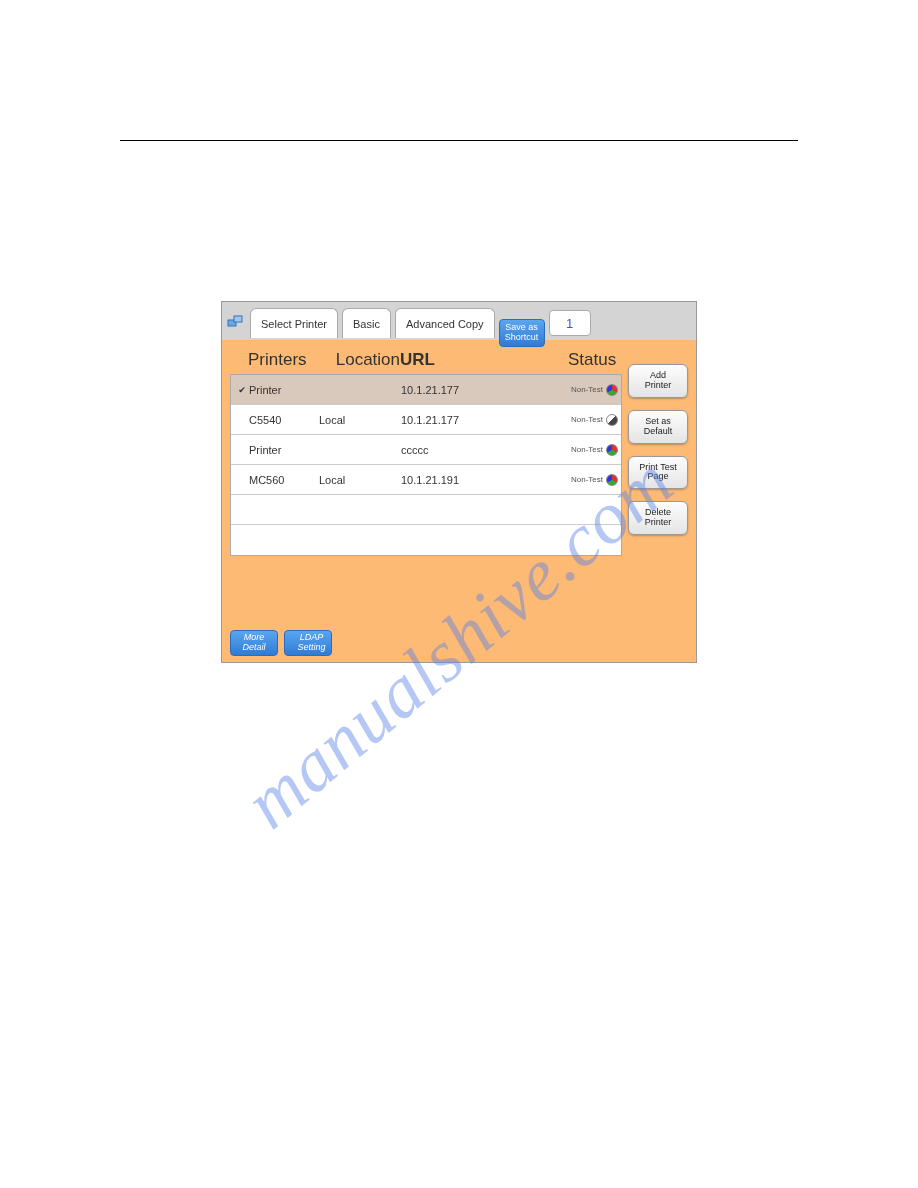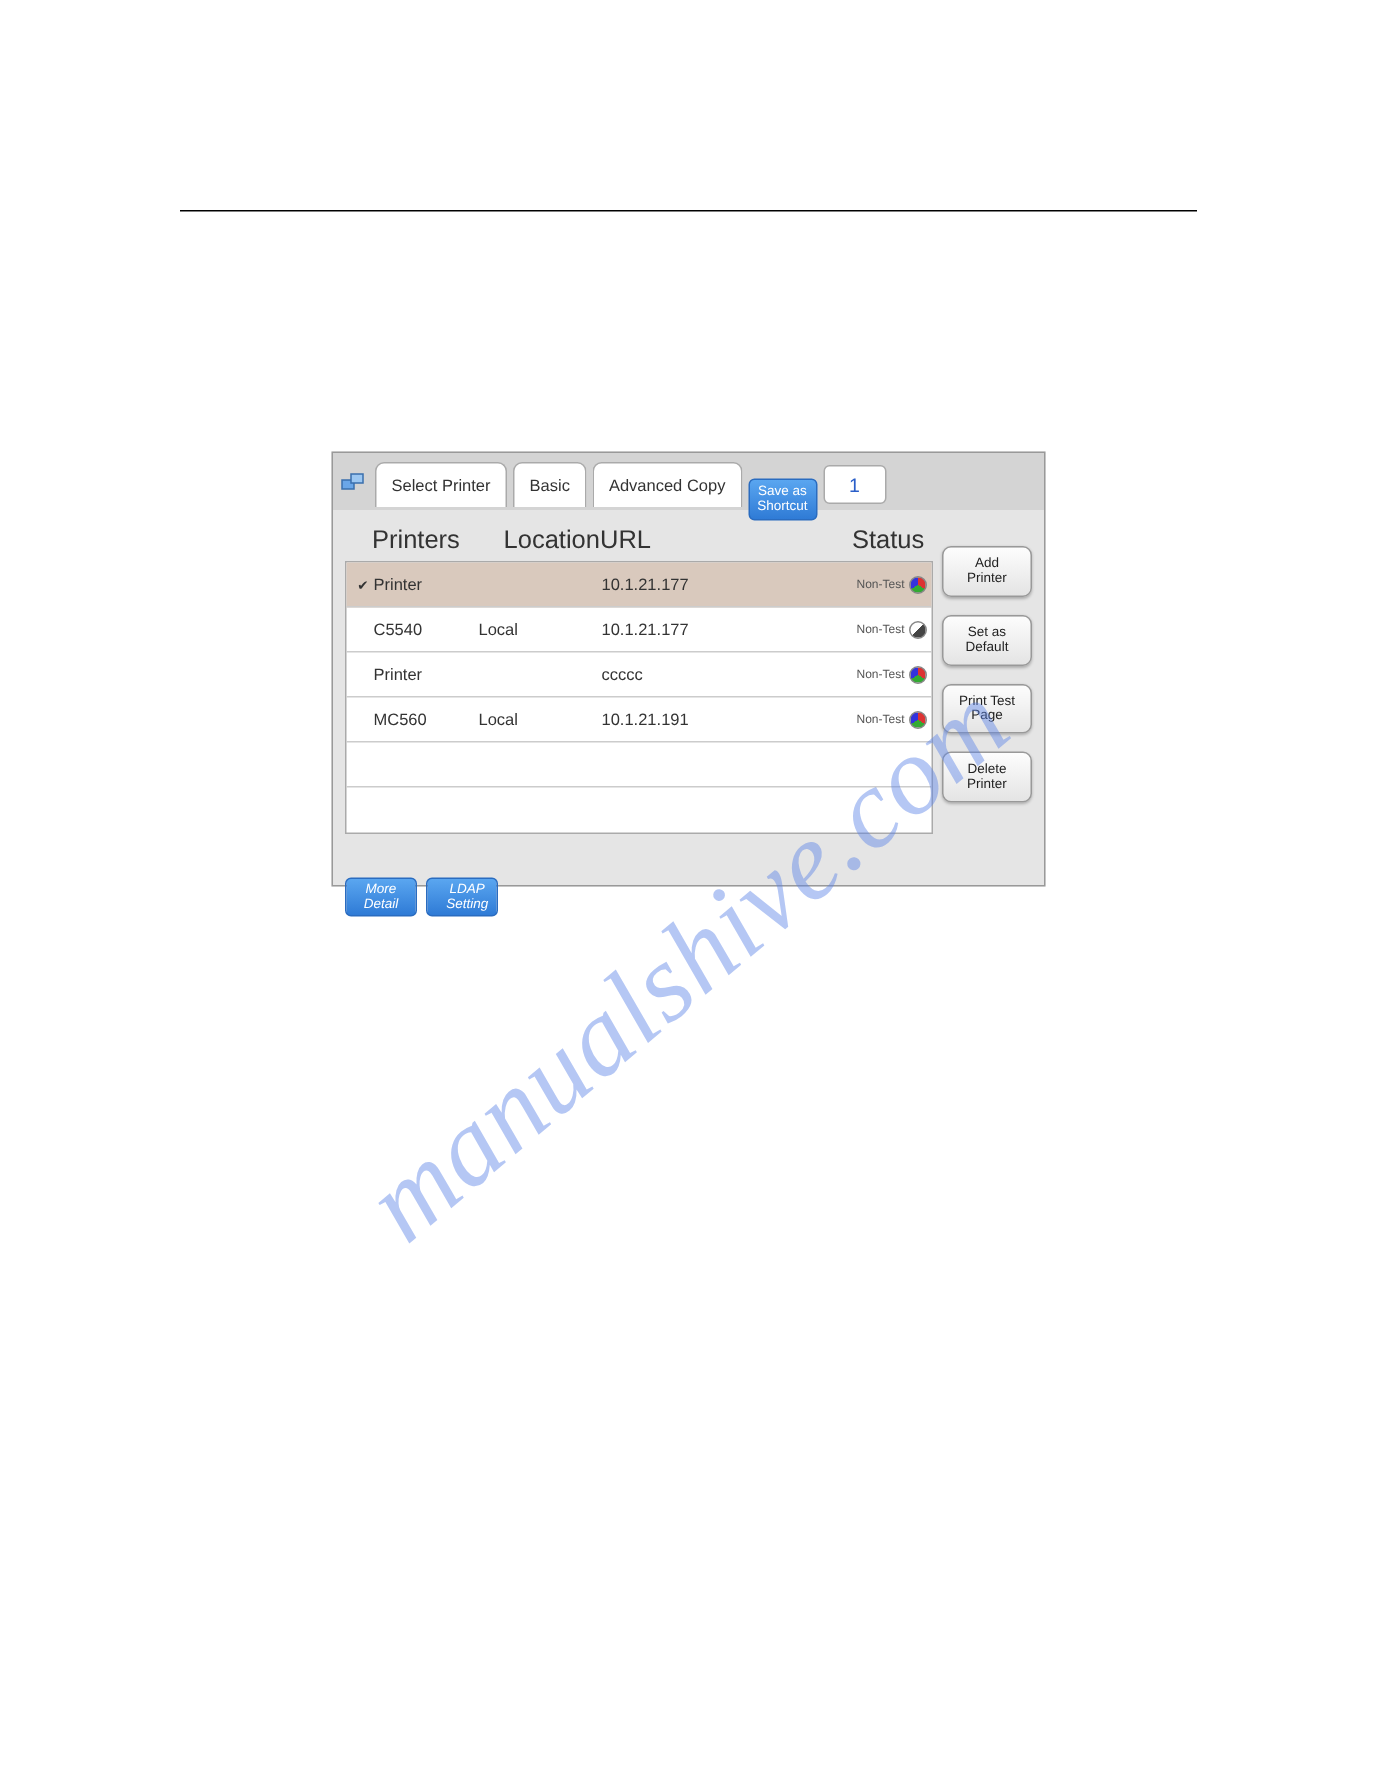--- a/index.html
+++ b/index.html
@@ -16,23 +16,23 @@
     padding: 140px 120px 80px 120px;
     position: relative;
   }
   .rule {
     border-top: 1px solid #000;
     width: 100%;
     margin-bottom: 160px;
   }
   .screenshot {
     width: 476px;
-    height: 290px;
+    height: 362px;
     margin: 0 auto;
-    background: #e5e5e5;
+    background: #fdba74;
     border: 1px solid #999;
     display: flex;
     flex-direction: column;
     font-size: 11px;
     color: #333;
     position: relative;
   }
   .tabbar {
     display: flex;
     align-items: center;
@@ -94,21 +94,21 @@
     flex-direction: column;
   }
   .thead {
     display: flex;
     font-size: 17px;
     color: #333;
     padding: 4px 4px 4px 18px;
   }
   .thead .c1 { width: 70px; }
   .thead .c2 { width: 82px; text-align: right; }
-  .thead .c3 { flex: 1; }
+  .thead .c3 { flex: 1; font-weight: bold; }
   .thead .c4 { width: 50px; text-align:left; }
   .rows {
     background: #fff;
     border: 1px solid #aaa;
     display: flex;
     flex-direction: column;
   }
   .row {
     display: flex;
     align-items: center;

